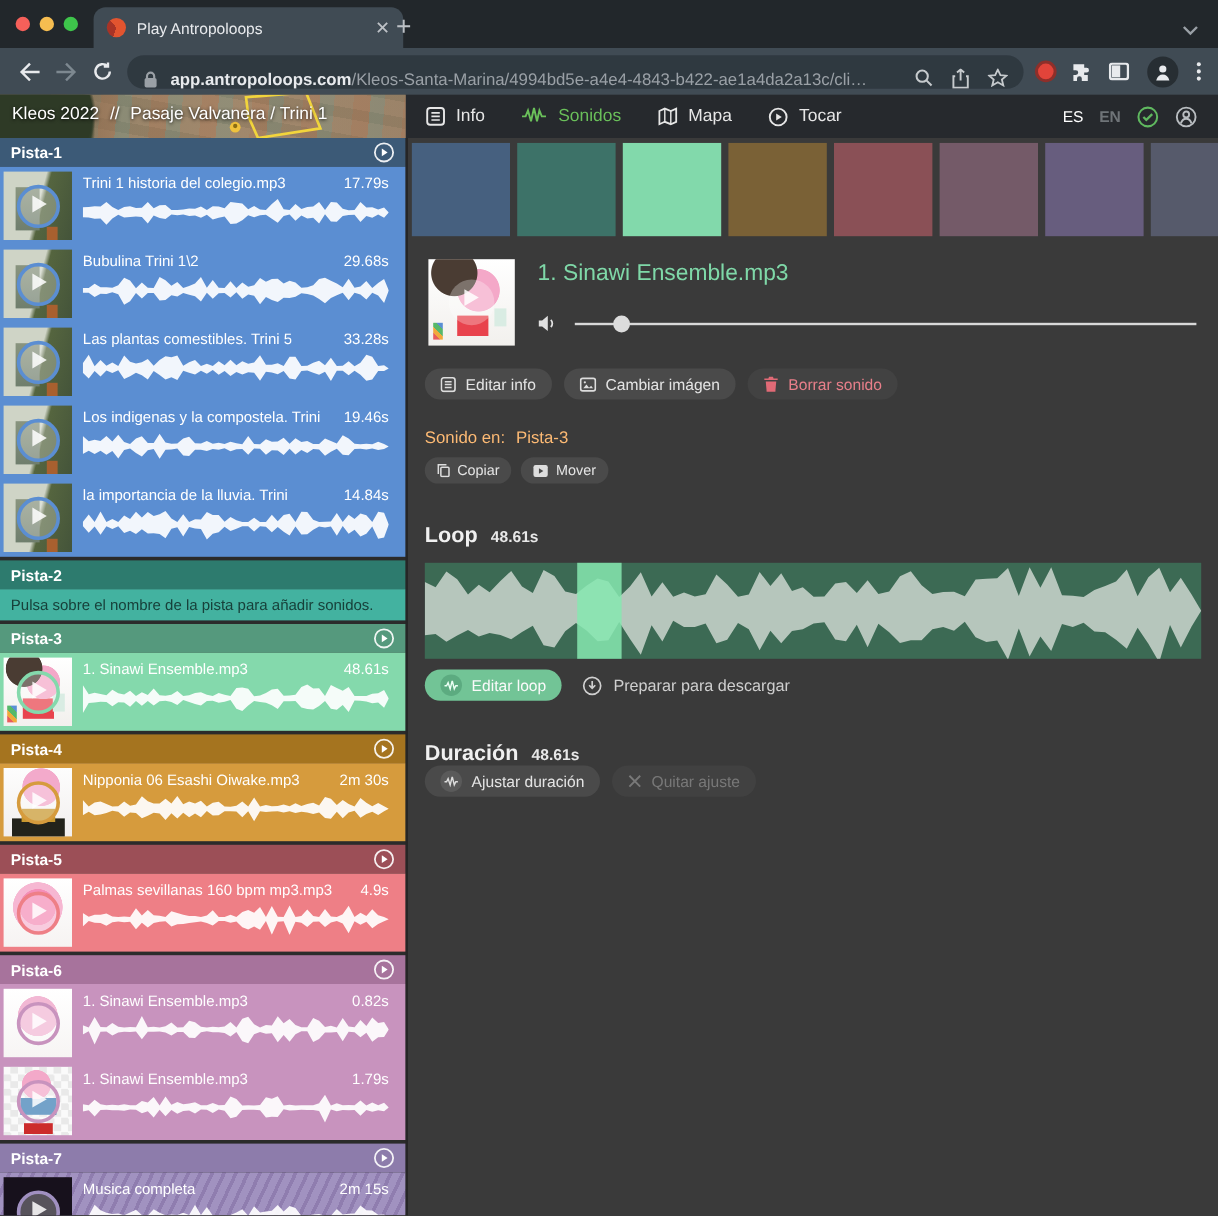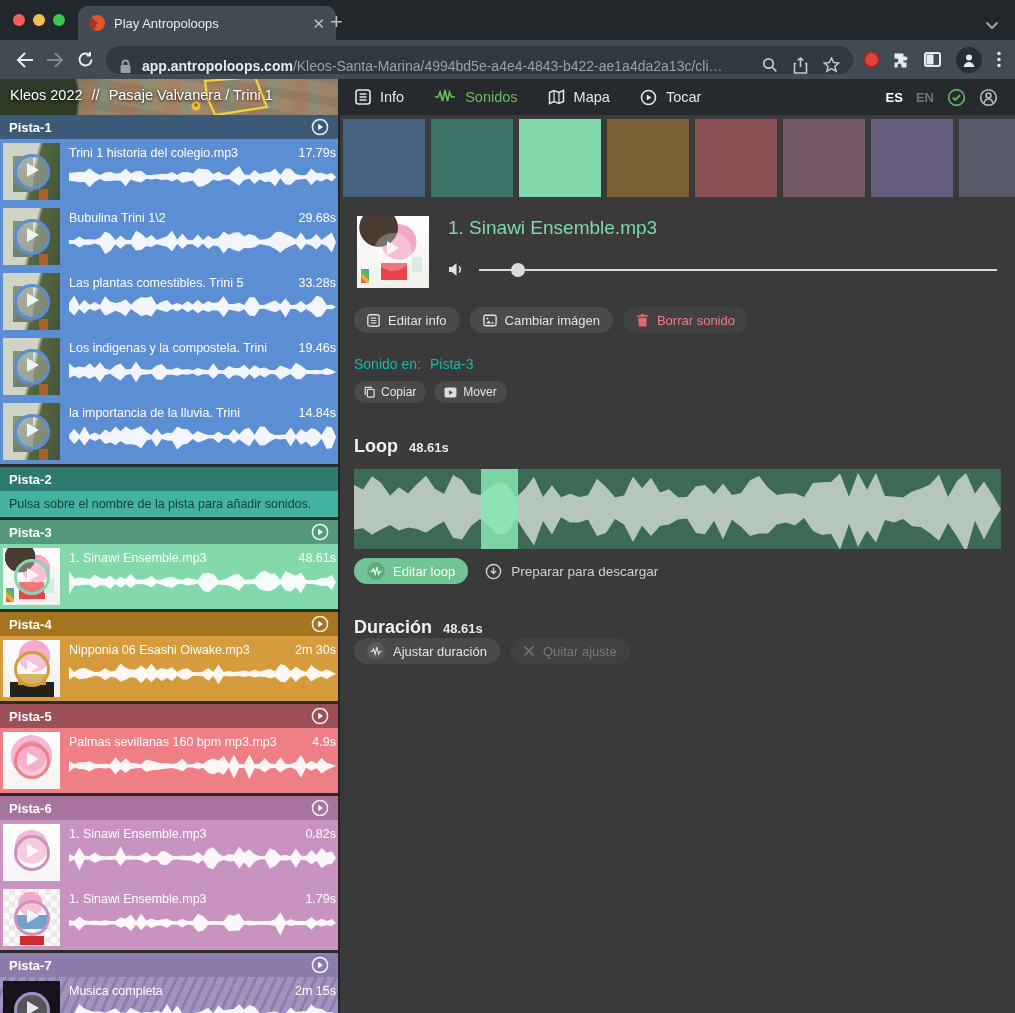--- a/index.html
+++ b/index.html
@@ -42,41 +42,41 @@
       repeating-linear-gradient(95deg,rgba(176,120,84,.55) 0 14px,rgba(139,142,120,.5) 14px 26px,rgba(170,130,96,.45) 26px 42px),
       repeating-linear-gradient(10deg,rgba(90,96,78,.35) 0 9px,transparent 9px 22px),
       linear-gradient(90deg,#4a5240 0 10%,#8c8872 30%,#9a8d76 60%,#8f8470 100%);}
   .ph-overlay{position:absolute;inset:0;}
   .crumb{position:absolute;left:10px;top:8px;color:#fff;font-size:14.5px;white-space:nowrap;
          text-shadow:0 1px 3px rgba(0,0,0,.85);display:flex;gap:9px;}
   .app-nav{flex:1;background:#26292d;display:flex;align-items:center;gap:30px;padding:0 17px;}
   .nav-item{display:flex;align-items:center;gap:9px;color:#e6e6e6;font-size:14.5px;}
   .nav-item.active{color:#6abf5a;}
   .nav-right{margin-left:auto;display:flex;align-items:center;gap:13px;}
-  .lang-es{color:#fff;font-weight:bold;font-size:13px;}
+  .lang-es{color:#fff;font-weight:normal;font-size:13px;}
   .lang-en{color:#6f7478;font-weight:bold;font-size:13px;}
 
   
   .app-body{flex:1;display:flex;overflow:hidden;}
   .sidebar{width:338px;flex:none;background:#2b2b2b;overflow:hidden;border-right:2px solid #262626;}
   .main{flex:1;background:#3a3a3a;overflow:hidden;position:relative;}
 
   
   .track{margin-bottom:3px;}
   .track-head{height:24px;background:var(--head);color:#fff;font-size:13px;font-weight:bold;
               display:flex;align-items:center;padding:0 9px;}
   .head-play{margin-left:auto;}
   .track-items{background:var(--item);}
   .item{height:65px;display:flex;overflow:hidden;}
   .thumb{width:57px;height:57px;margin:4px 0 0 3px;position:relative;flex:none;background:#fff;}
   .play-badge{position:absolute;inset:0;margin:auto;width:30px;height:30px;border-radius:50%;
               border:3px solid var(--item);background:rgba(255,255,255,.28);}
   .play-badge::after{content:"";position:absolute;left:10px;top:6px;border-left:12px solid rgba(255,255,255,.85);
               border-top:7px solid transparent;border-bottom:7px solid transparent;}
-  .item-body{flex:1;padding:7px 2px 0 9px;min-width:0;}
+  .item-body{flex:1;padding:7px 14px 0 9px;min-width:0;}
   .item-top{display:flex;justify-content:space-between;color:#fff;font-size:12.5px;}
   .ititle{white-space:nowrap;overflow:hidden;}
   .idur{margin-left:8px;flex:none;}
   .wave{width:100%;height:26px;margin-top:4px;}
   .note-row{background:var(--item);height:26px;display:flex;align-items:center;padding:0 9px;
             color:#17403a;font-size:12.5px;}
   .striped .track-items{background:repeating-linear-gradient(115deg,#a192c0 0 6px,#8f7daf 6px 9px);}
 
   
   .thumb-door{background:
@@ -123,21 +123,21 @@
   .slider-thumb{position:absolute;left:32px;top:-6px;width:14px;height:14px;border-radius:50%;background:#dcdcdc;}
   .btnrow{display:flex;gap:10px;margin-top:19px;}
   .pill{height:26px;display:inline-flex;align-items:center;gap:8px;padding:0 13px;background:#4a4a4a;
         border-radius:14px;color:#e4e4e4;font-size:13px;white-space:nowrap;}
   .pill.danger{background:#424242;color:#e87f8a;align-items:center;}
   .pill.mini{height:22px;font-size:12px;padding:0 10px;border-radius:12px;gap:6px;}
   .pill.accent{background:#72c496;color:#fafafa;}
   .pill.disabled{background:#414141;color:#787878;}
   .iconcirc{width:18px;height:18px;border-radius:50%;display:flex;align-items:center;justify-content:center;flex:none;}
   .ic-accent{background:#5cab80;} .ic-gray{background:#5a5a5a;}
-  .sonido-en{margin-top:23px;color:#14b8a6;font-size:14px;display:flex;gap:9px;}
+  .sonido-en{margin-top:23px;color:#fdba74;font-size:14px;display:flex;gap:9px;}
   .minirow{display:flex;gap:8px;margin-top:9px;}
   .sechead{margin-top:33px;color:#f0f0f0;font-size:18px;font-weight:bold;display:flex;align-items:baseline;gap:11px;}
   .sechead .dur{font-size:13px;color:#e8e8e8;}
   .loop-panel{position:relative;margin-top:12px;height:80px;background:#3c6a54;}
   .loop-wave{width:100%;height:80px;}
   .loop-cursor{position:absolute;left:19.6%;width:5.8%;top:0;bottom:0;background:rgba(134,231,176,.85);}
   .loop-actions{display:flex;align-items:center;gap:17px;margin-top:9px;}
   .textbtn{display:flex;align-items:center;gap:9px;color:#cfcfcf;font-size:13.5px;}
   .dur-actions{display:flex;gap:10px;}
 </style>

